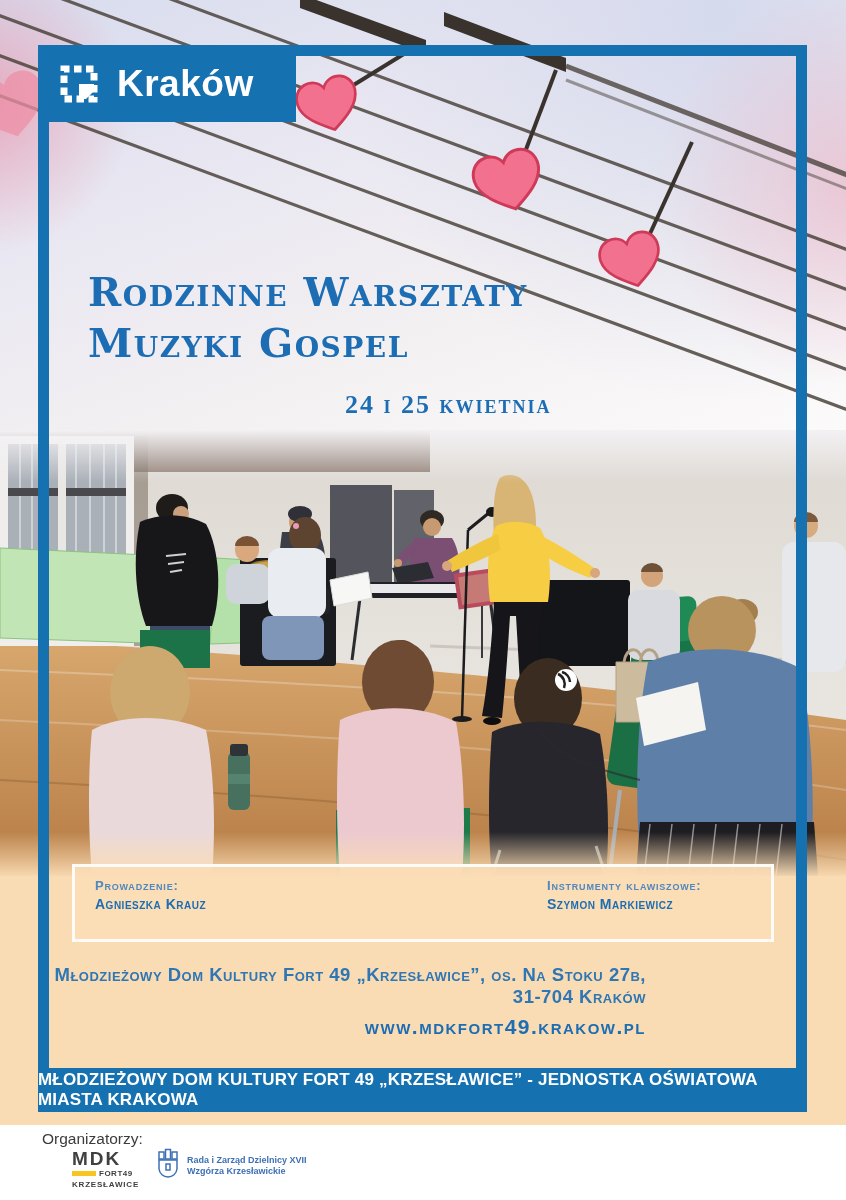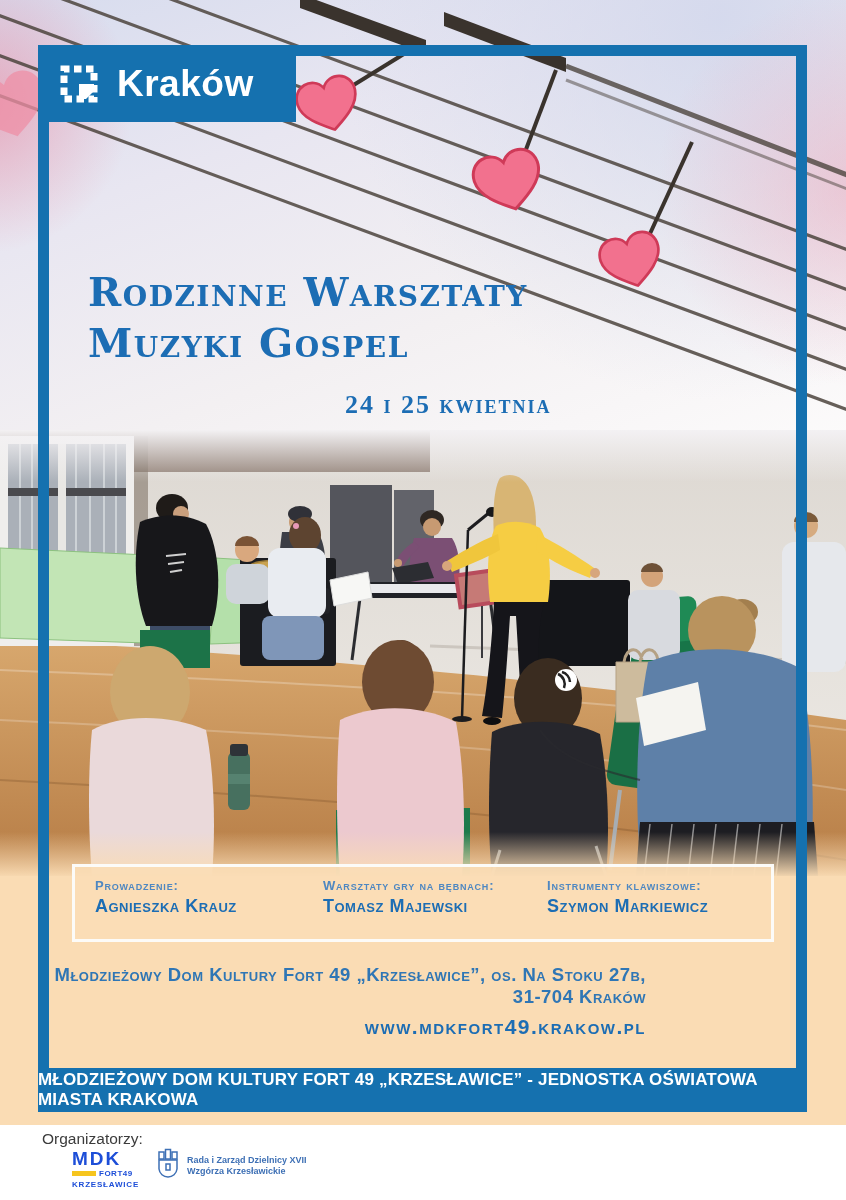--- a/index.html
+++ b/index.html
@@ -41,36 +41,36 @@
          font-family:"DejaVu Serif",serif;font-weight:bold;font-size:40px;
          line-height:51px;letter-spacing:1.5px;}
   .date{left:345px;top:390px;color:#1c6db4;font-family:Liberation Serif, serif;
         font-weight:bold;font-size:26px;letter-spacing:2px;}
 
   
   .presenters{left:72px;top:864px;width:702px;height:78px;box-sizing:border-box;
       border:3px solid #fcfbf8;background:rgba(250,221,182,.85);}
   .pcol{position:absolute;top:11px;}
   .pcol .plabel{font-size:13px;font-weight:600;letter-spacing:.8px;color:#4e87c1;}
-  .pcol .pname{font-size:18px;font-weight:bold;letter-spacing:.5px;color:#1c6db4;margin-top:3px;}
+  .pcol .pname{font-size:14px;font-weight:bold;letter-spacing:.5px;color:#1c6db4;margin-top:3px;}
   .pcol1{left:20px;} .pcol2{left:248px;} .pcol3{left:472px;}
 
   
   .address{left:38px;top:964px;width:608px;text-align:right;}
   .addr-line{font-size:18.5px;font-weight:600;letter-spacing:.5px;color:#2f76b5;}
   .addr-site{font-size:21px;font-weight:bold;letter-spacing:1.5px;color:#1c6db4;margin-top:7px;}
 
   
   .blue-bar{left:38px;top:1068px;width:769px;height:44px;background:#1571af;
       display:flex;align-items:center;justify-content:center;color:#ffffff;
       font-size:17px;font-weight:600;letter-spacing:.2px;}
 
   
   .org-heading{left:42px;top:1130px;font-size:15.5px;color:#3c3c3c;}
-  .mdk{left:72px;top:1150px;color:#1d4ed8;}
+  .mdk{left:72px;top:1150px;color:#404040;}
   .mdk-top{font-weight:900;font-size:19px;letter-spacing:2px;line-height:17px;}
   .mdk-mid{display:flex;align-items:center;gap:3px;margin-top:2px;}
   .mdk-bar{width:24px;height:5px;background:#f6c51e;}
   .mdk-fort{font-weight:800;font-size:8px;letter-spacing:.5px;}
   .mdk-bottom{font-weight:800;font-size:8px;letter-spacing:.8px;margin-top:2px;}
   .district{left:156px;top:1148px;display:flex;gap:7px;}
   .district-text{font-size:9px;font-weight:bold;color:#3e70b5;line-height:11px;padding-top:7px;}
 </style>
 </head>
 <body>
@@ -318,24 +318,20 @@
     <div>Rodzinne Warsztaty</div>
     <div>Muzyki Gospel</div>
   </div>
   <div class="abs date sc">24 i 25 kwietnia</div>
 
   <div class="abs presenters">
     <div class="pcol pcol1">
       <div class="plabel sc">Prowadzenie:</div>
       <div class="pname sc">Agnieszka Krauz</div>
     </div>
-    <div class="pcol pcol2">
-      <div class="plabel sc">Warsztaty gry na bębnach:</div>
-      <div class="pname sc">Tomasz Majewski</div>
-    </div>
     <div class="pcol pcol3">
       <div class="plabel sc">Instrumenty klawiszowe:</div>
       <div class="pname sc">Szymon Markiewicz</div>
     </div>
   </div>
 
   <div class="abs address">
     <div class="addr-line sc">Młodzieżowy Dom Kultury Fort 49 „Krzesławice”, os. Na Stoku 27b, 31-704 Kraków</div>
     <div class="addr-site sc">www.mdkfort49.krakow.pl</div>
   </div>

